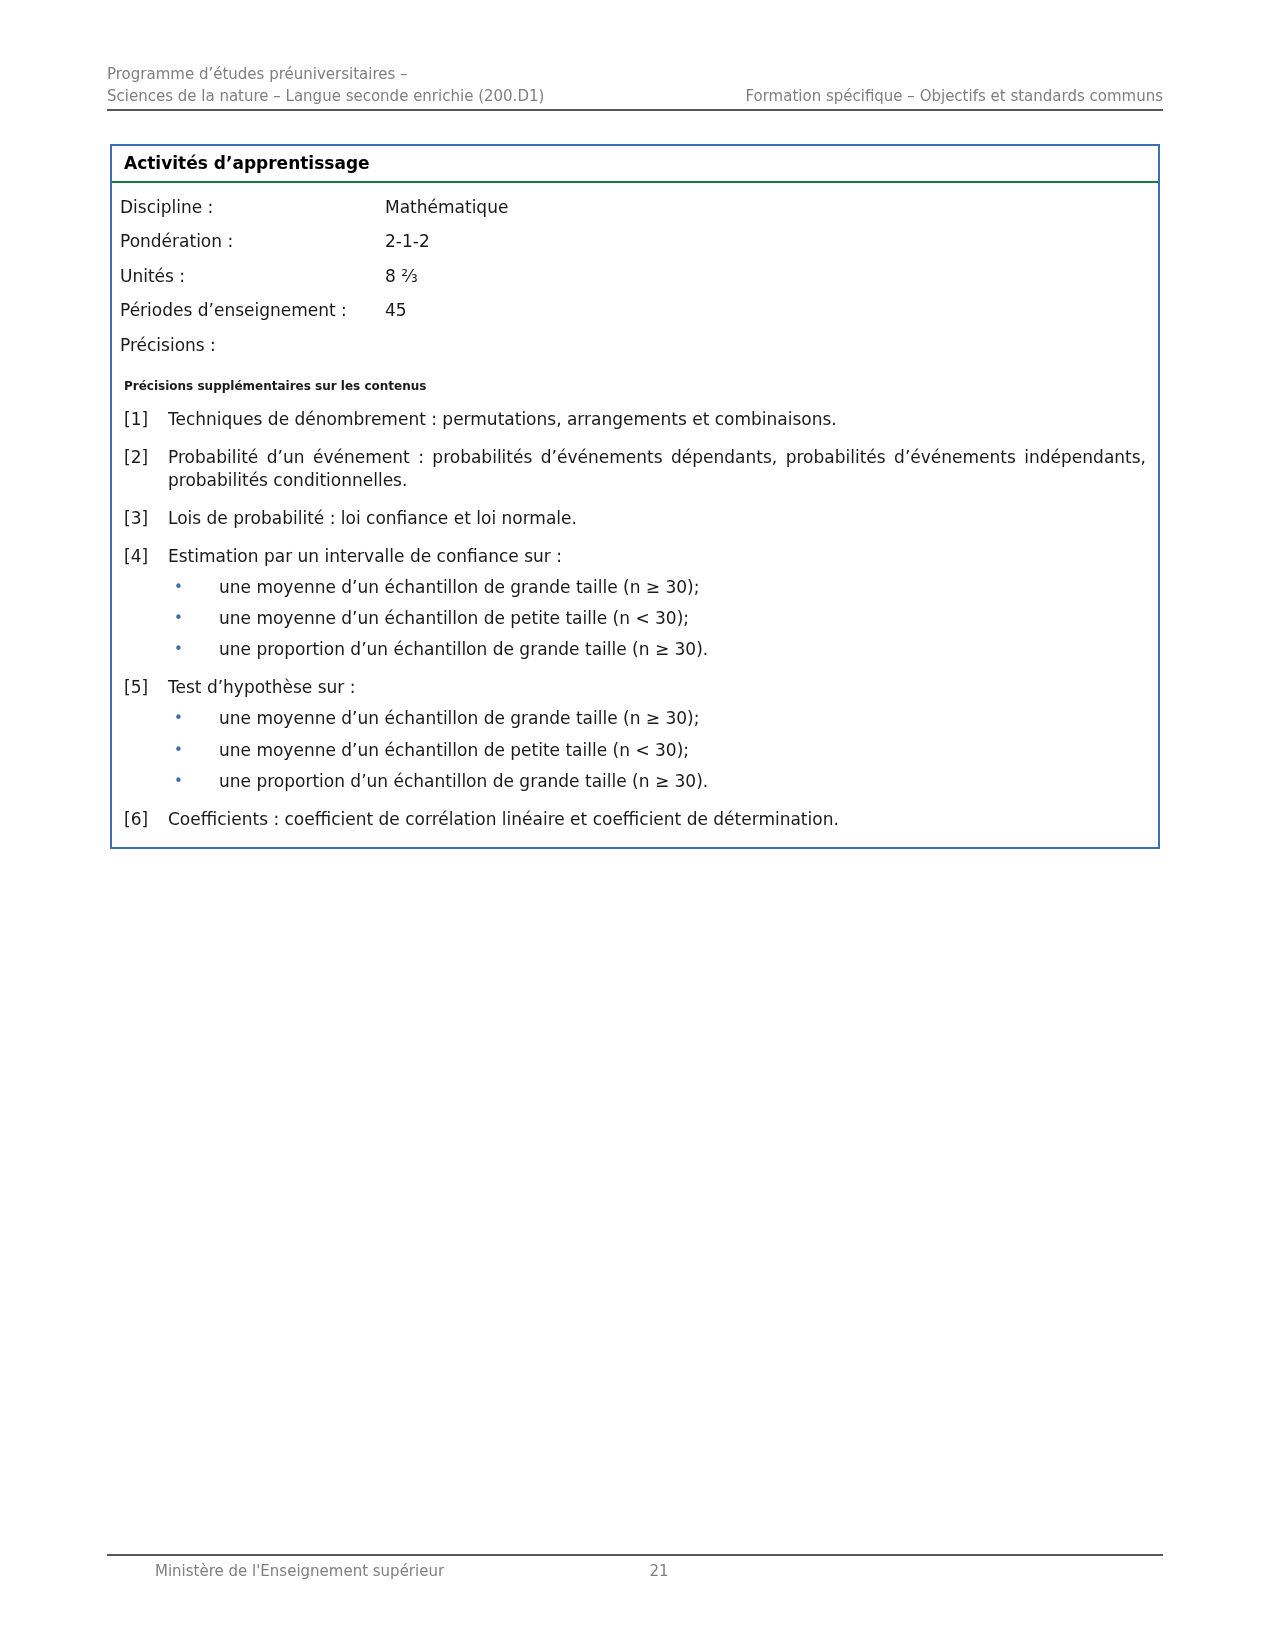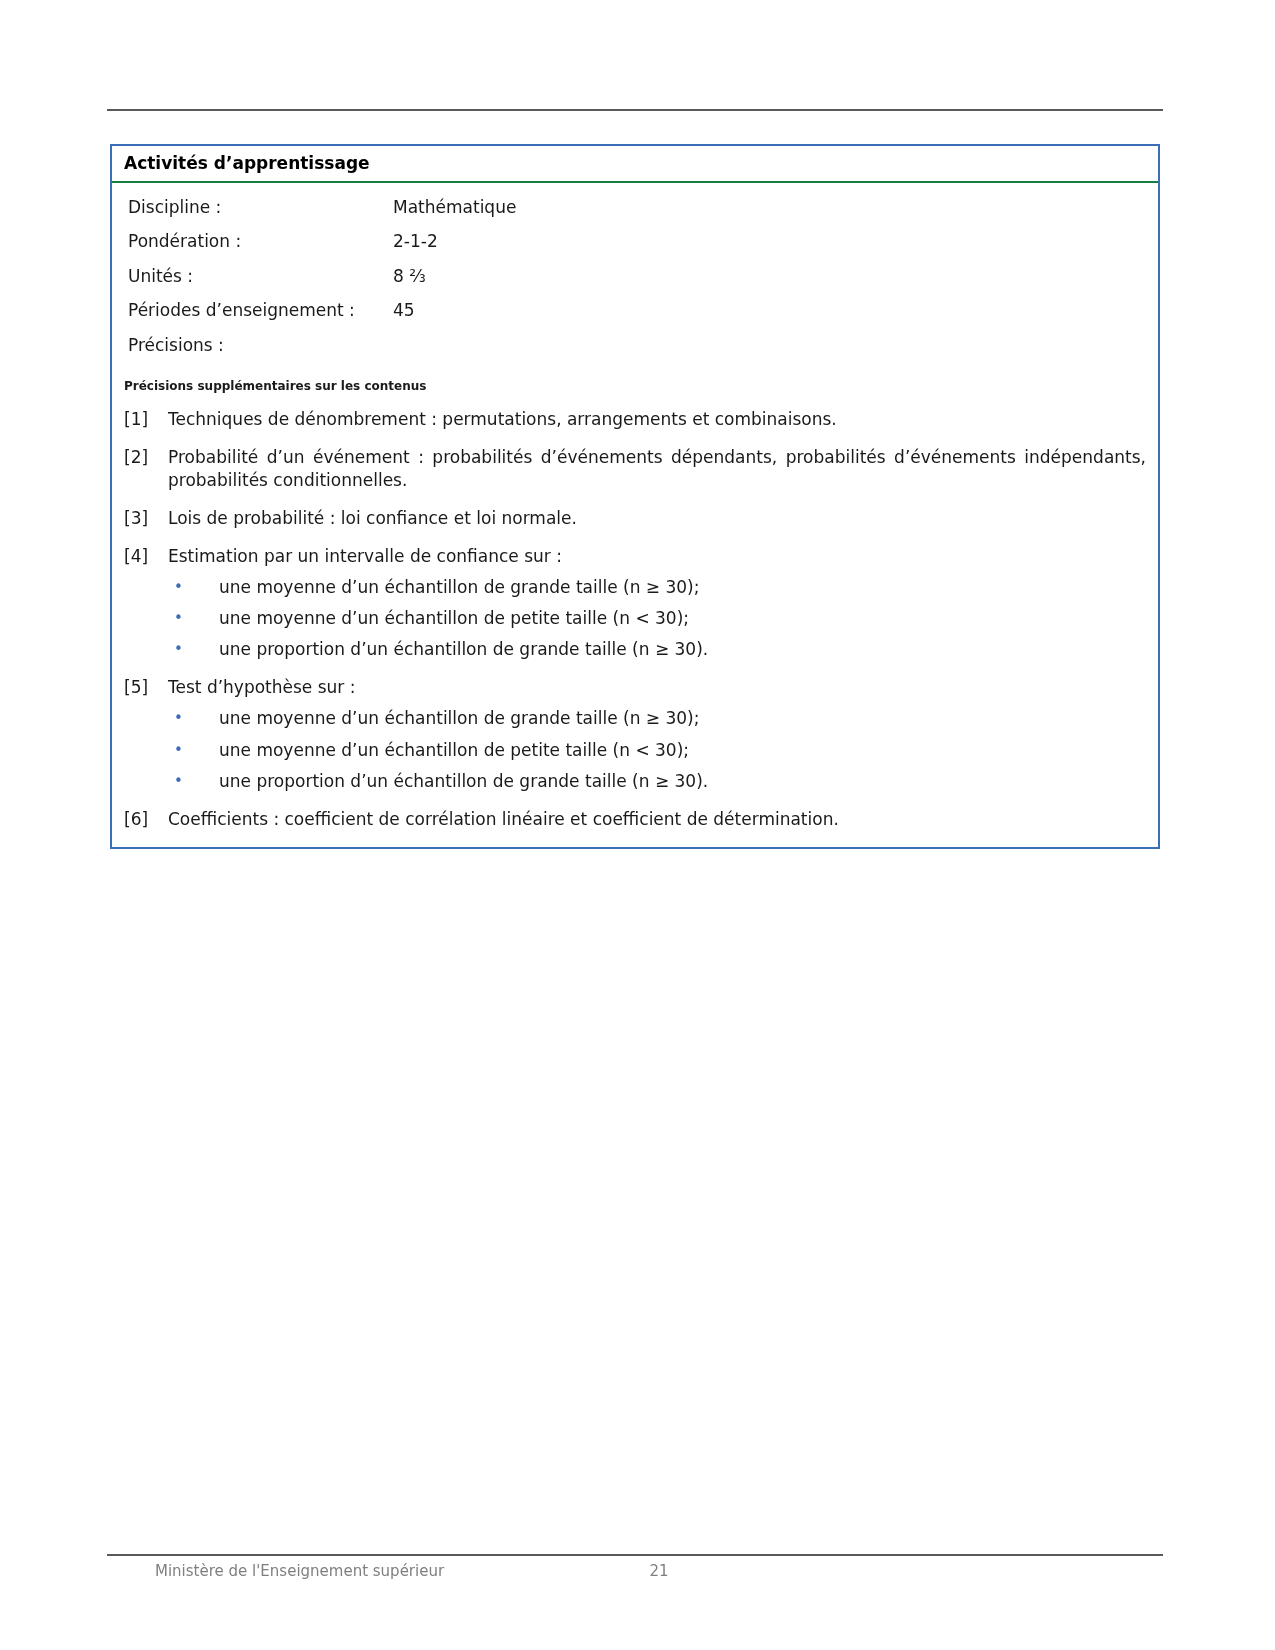--- a/index.html
+++ b/index.html
@@ -49,21 +49,21 @@
   }
   .box-title {
     font-size: 17px;
     font-weight: bold;
     color: #000000;
     padding: 7px 12px 8px 12px;
     border-bottom: 2px solid #15803d;
   }
   .field-row {
     display: flex;
-    padding: 0 16px;
+    padding: 0 8px;
     margin-top: 14px;
     font-size: 17px;
     line-height: 1.2;
   }
   .field-label {
     width: 265px;
     flex: none;
   }
   .field-value {
     flex: 1;
@@ -130,20 +130,27 @@
   }
   .footer-spacer {
     
   }
 </style>
 </head>
 <body>
 
 <div class="page">
 
+  <div class="doc-header">
+    <div class="header-left">
+      <div>Programme d’études préuniversitaires –</div>
+      <div>Sciences de la nature – Langue seconde enrichie (200.D1)</div>
+    </div>
+    <div class="header-right">Formation spécifique – Objectifs et standards communs</div>
+  </div>
   <div class="header-rule"></div>
 
   <section class="activity-box">
     <div class="box-title">Activités d’apprentissage</div>
 
     <div class="field-row">
       <div class="field-label">Discipline :</div>
       <div class="field-value">Mathématique</div>
     </div>
     <div class="field-row">

